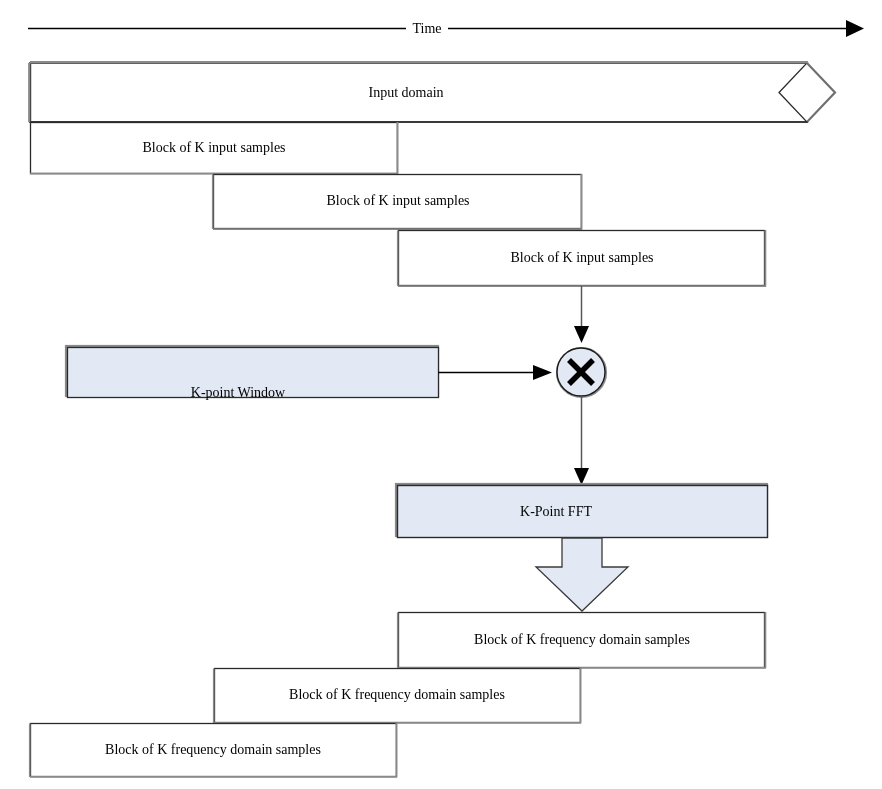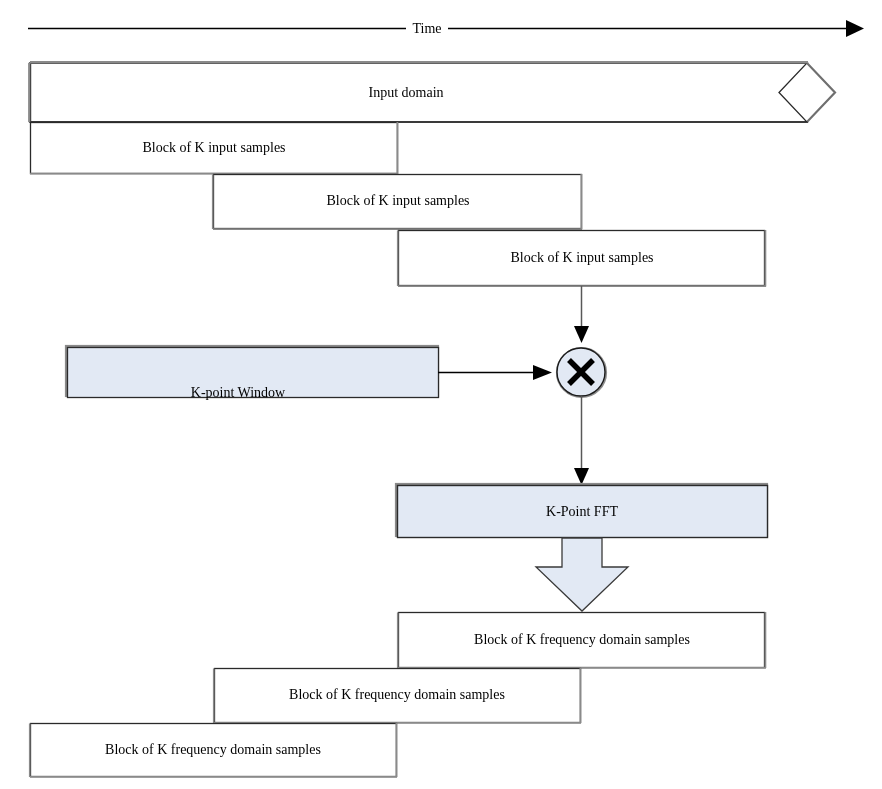--- a/index.html
+++ b/index.html
@@ -144,21 +144,21 @@
   <div class="lbl center" style="left:406px; top:93px;">Input domain</div>
 
   <div class="lbl center" style="left:214px; top:148px;">Block of K input samples</div>
 
   <div class="lbl center" style="left:398px; top:201px;">Block of K input samples</div>
 
   <div class="lbl center" style="left:582px; top:258px;">Block of K input samples</div>
 
   <div class="lbl center" style="left:238px; top:373px;margin-top:20px;">K-point Window</div>
 
-  <div class="lbl center" style="left:582px; top:512px;">K-Point FFT</div>
+  <div class="lbl center" style="left:556px; top:512px;">K-Point FFT</div>
 
   <div class="lbl center" style="left:582px; top:640px;">Block of K frequency domain samples</div>
 
   <div class="lbl center" style="left:397px; top:695px;">Block of K frequency domain samples</div>
 
   <div class="lbl center" style="left:213px; top:750px;">Block of K frequency domain samples</div>
 
 </div>
 
 </body></html>

